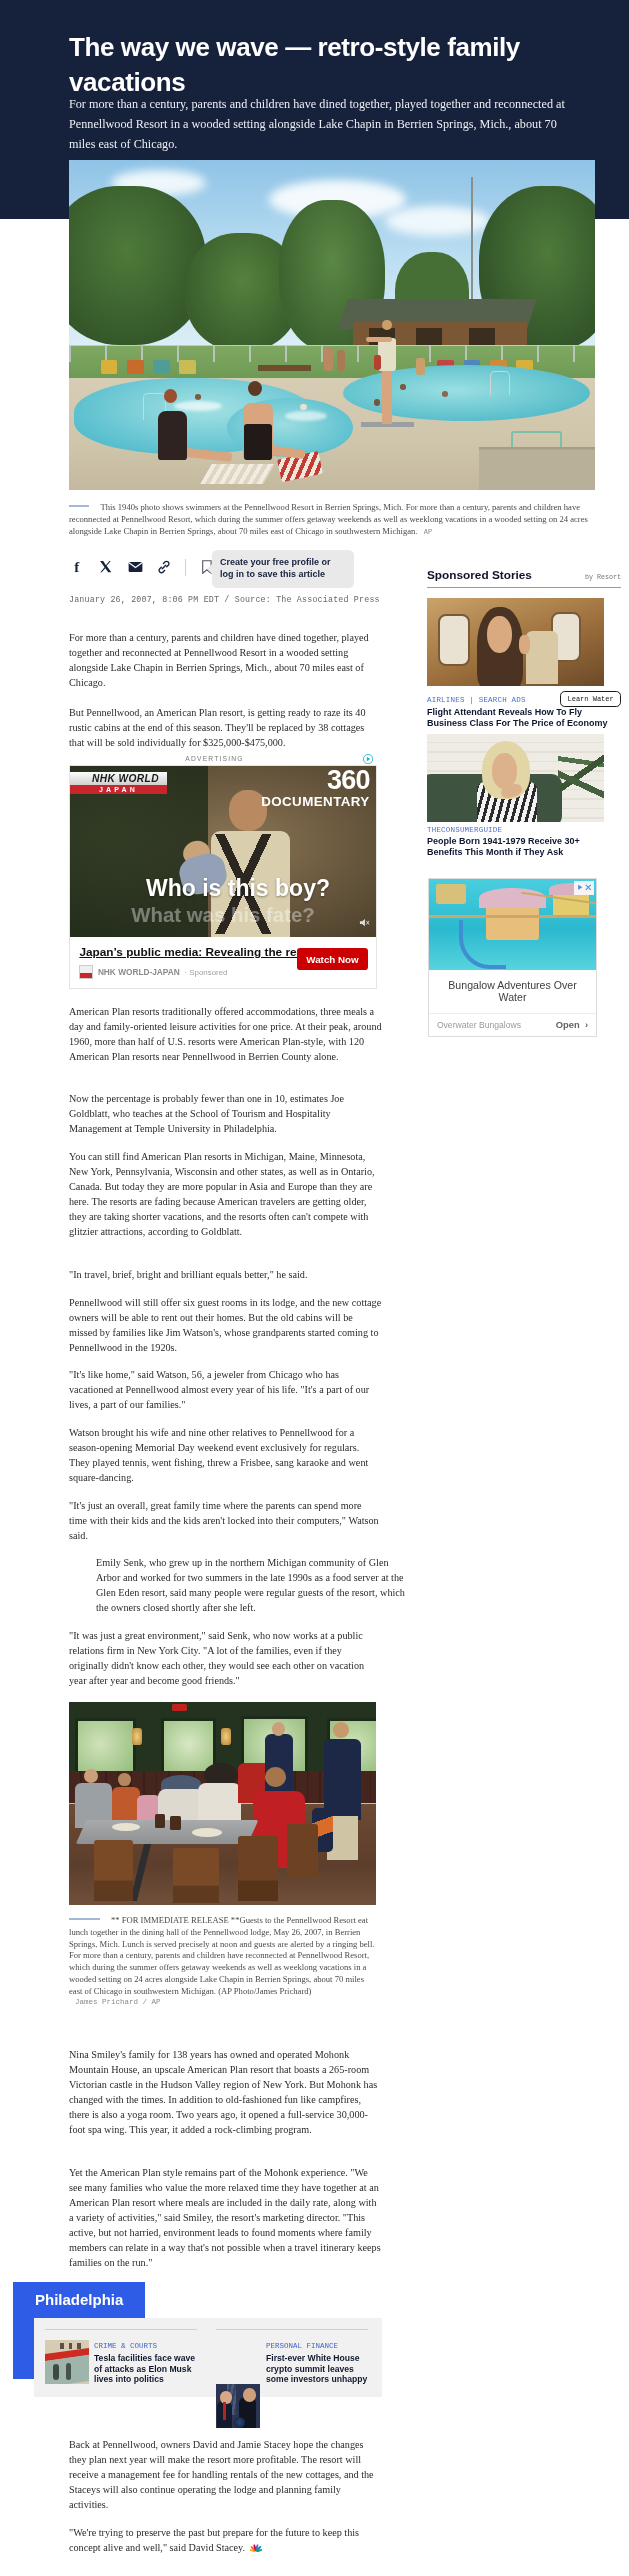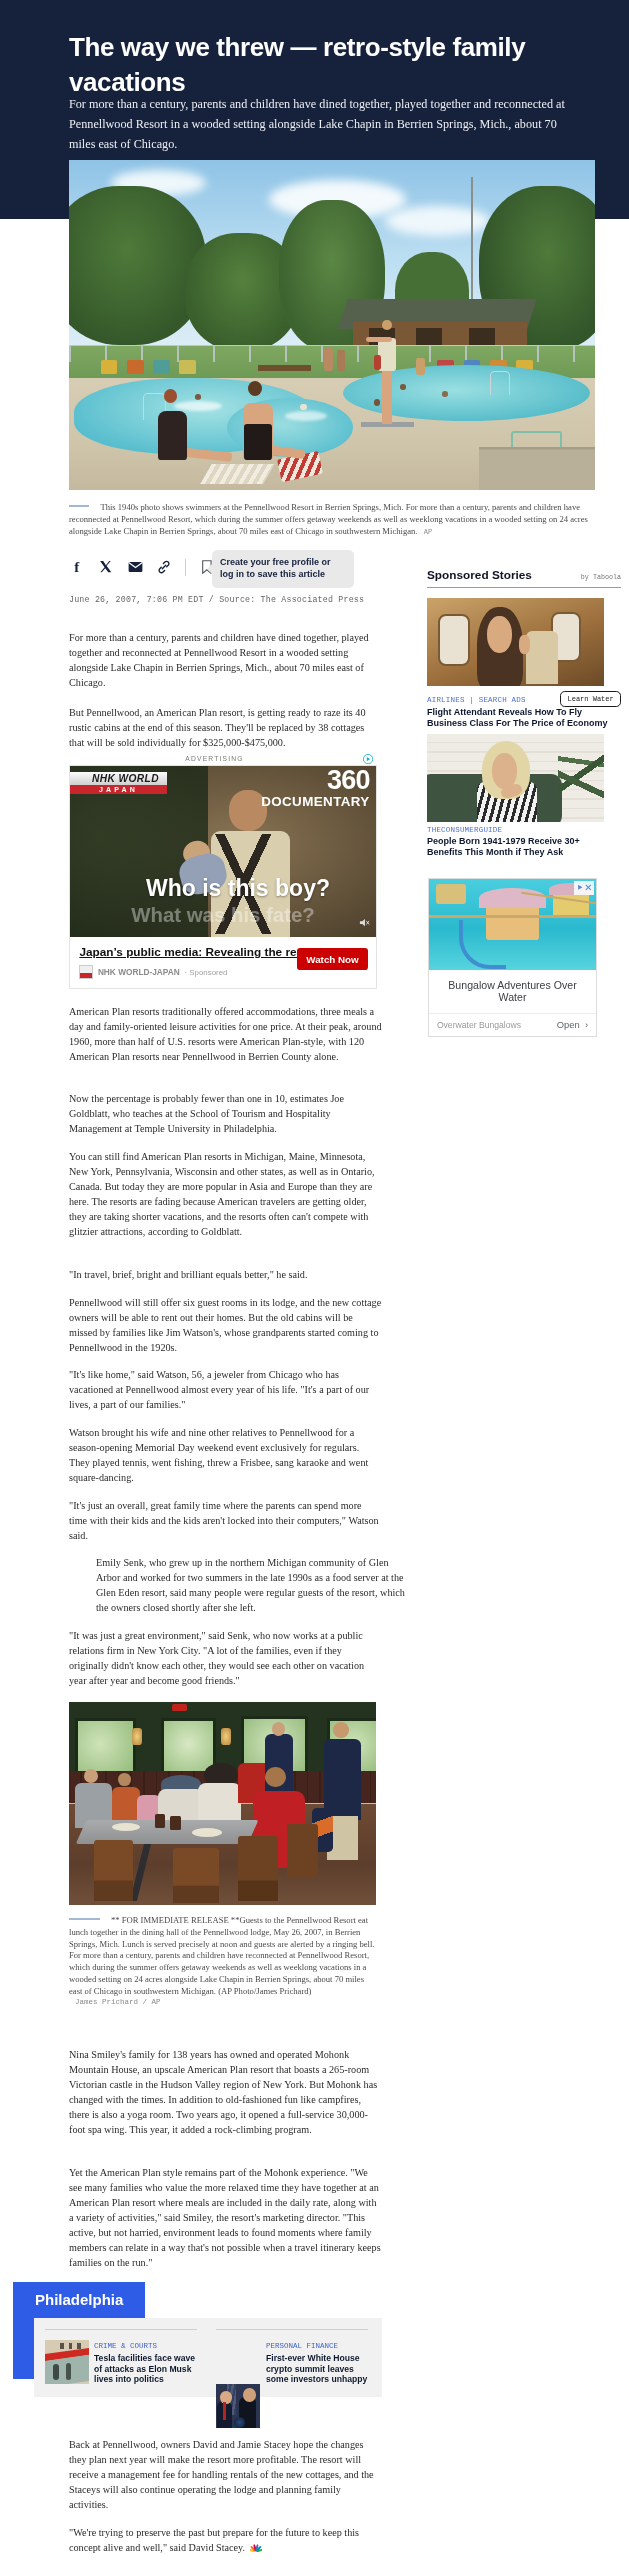--- a/index.html
+++ b/index.html
@@ -74,39 +74,39 @@
         cursor:pointer;}
   .learnbtn{border:1.2px solid #1a1a1a;border-radius:4.7px;font-family:"Liberation Mono",monospace;
             font-size:7px;color:#1a1a1a;padding:3.1px 6.3px;background:#fff;cursor:pointer;}
   .gadcard{left:428px;top:878px;width:167px;border:0.8px solid #dcdcdc;background:#fff;}
   .gadimg{position:relative;width:100%;height:91px;overflow:hidden;
           background:linear-gradient(180deg,#49cede 0%,#2bb9cf 55%,#57d4de 100%);}
   .gadtitle{padding:9.4px 7.9px;font-size:10.6px;color:#3c4043;text-align:center;}
   .gadrow{display:flex;justify-content:space-between;align-items:center;border-top:0.8px solid #ececec;
           padding:5.5px 7.9px;}
   .gadadv{font-size:8.6px;color:#9a9a9a;}
-  .gadopen{font-size:9.4px;color:#5f6368;font-weight:400;cursor:pointer;}
+  .gadopen{font-size:9.4px;color:#5f6368;font-weight:700;cursor:pointer;}
   
   .recbox{left:12.6px;top:2282px;width:132px;height:97px;background:#2e5ce6;}
   .reclabel{left:35px;top:2291px;color:#fff;font-weight:800;font-size:15px;}
   .recpanel{left:34px;top:2318px;width:348px;height:79px;background:#f1f1f1;}
   .reccard-rule{height:0.8px;background:#cfcfcf;}
   .recthumb{width:44px;height:44px;overflow:hidden;position:relative;cursor:pointer;}
   .reccat{font-family:"Liberation Mono",monospace;font-size:7.5px;color:#3f62c9;cursor:pointer;}
   .rechl{font-size:8.6px;line-height:10.6px;font-weight:700;color:#101a2e;cursor:pointer;}
   
   .s{position:absolute;}
 </style>
 </head>
 <body>
 
 <div class="page">
 
   <div class="abs masthead"></div>
-  <h1 class="abs headline">The way we threw — retro-style family vacations</h1>
+  <h1 class="abs headline">The way we wave — retro-style family vacations</h1>
   <p class="abs subhead">For more than a century, parents and children have dined together, played together and reconnected at Pennellwood Resort in a wooded setting alongside Lake Chapin in Berrien Springs, Mich., about 70 miles east of Chicago.</p>
 
   <div class="abs photo photo1">
     <div class="s" style="left:0;top:0;width:100%;height:56%;background:linear-gradient(180deg,#8fc3e6 0%,#bddff2 55%,#dcedf6 100%);"></div>
     <div class="s" style="left:38%;top:6%;width:26%;height:12%;background:#f3f9fc;border-radius:50%;filter:blur(4.7px);"></div>
     <div class="s" style="left:60%;top:14%;width:20%;height:9%;background:#eef7fb;border-radius:50%;filter:blur(4.7px);"></div>
     <div class="s" style="left:8%;top:3%;width:18%;height:8%;background:#eef7fb;border-radius:50%;filter:blur(4.7px);"></div>
     <div class="s" style="left:76.5%;top:5%;width:1.6px;height:40%;background:#8a8f8a;"></div>
 
     <div class="s" style="left:-4%;top:8%;width:30%;height:48%;background:radial-gradient(ellipse at 50% 40%,#4e7a3a,#35582a 70%);border-radius:45%;"></div>
@@ -202,21 +202,21 @@
     <span class="shdiv"></span>
     <span class="shicon">
       <svg width="11.8" height="14" viewBox="0 0 16 20" fill="none" stroke="#55585f" stroke-width="1.6">
           <path d="M2 1 H14 V19 L8 14 L2 19 Z"></path>
         </svg>
     </span>
     <span class="savetxt">SAVE</span>
   </div>
   <div class="abs tooltip">Create your free profile or log in to save this article</div>
 
-  <div class="abs dateline" style="left:69px;top:595px;">June 26, 2007, 7:06 PM EDT / Source: The Associated Press</div>
+  <div class="abs dateline" style="left:69px;top:595px;">January 26, 2007, 8:06 PM EDT / Source: The Associated Press</div>
 
   <p class="abs para" style="top:620px;">For more than a century, parents and children have dined together, played together and reconnected at Pennellwood Resort in a wooded setting alongside Lake Chapin in Berrien Springs, Mich., about 70 miles east of Chicago.</p>
   <p class="abs para" style="top:695px;">But Pennellwood, an American Plan resort, is getting ready to raze its 40 rustic cabins at the end of this season. They'll be replaced by 38 cottages that will be sold individually for $325,000-$475,000.</p>
 
   <div class="abs adlabel">ADVERTISING</div>
   <span class="abs" style="left:363px;top:753px;">
     <svg width="10.2" height="10.2" viewBox="0 0 24 24">
         <circle cx="12" cy="12" r="11" fill="none" stroke="#12b5cb" stroke-width="2"></circle>
         <path d="M9 7 L17 12 L9 17 Z" fill="#12b5cb"></path>
       </svg>
@@ -250,21 +250,21 @@
         <span style="display:inline-block;width:11.8px;height:11.8px;background:linear-gradient(#efefef 0 60%,#c9252d 60%);border:0.8px solid #ccc;"></span>
         <span class="adbrand">NHK WORLD-JAPAN</span>
         <span class="adspons">· Sponsored</span>
       </div>
       <span class="watchbtn">Watch Now</span>
     </div>
   </div>
 
   <div class="abs sbhead">
     <span class="sbtitle">Sponsored Stories</span>
-    <span class="sbattr">by Taboola</span>
+    <span class="sbattr">by Resort</span>
   </div>
   <div class="abs sbrule"></div>
 
   <div class="abs sbimg" style="top:598px;background:linear-gradient(160deg,#caa36a 0%,#9c6f3c 55%,#6b4a28 100%);">
     <div class="s" style="left:6%;top:18%;width:16%;height:55%;background:#e9e2d2;border-radius:7.9px;border:2.4px solid #7a5a34;"></div>
     <div class="s" style="left:70%;top:16%;width:15%;height:52%;background:#e9e2d2;border-radius:7.9px;border:2.4px solid #7a5a34;"></div>
     <div class="s" style="left:56%;top:38%;width:18%;height:60%;background:#d9c9a4;border-radius:6.3px 6.3px 0 0;"></div>
     <div class="s" style="left:28%;top:10%;width:26%;height:95%;background:#4a3322;border-radius:45% 45% 20% 20%;"></div>
     <div class="s" style="left:34%;top:20%;width:14%;height:42%;background:#d9a97f;border-radius:48%;"></div>
     <div class="s" style="left:52%;top:42%;width:6%;height:22%;background:#d9a97f;border-radius:40%;"></div>

